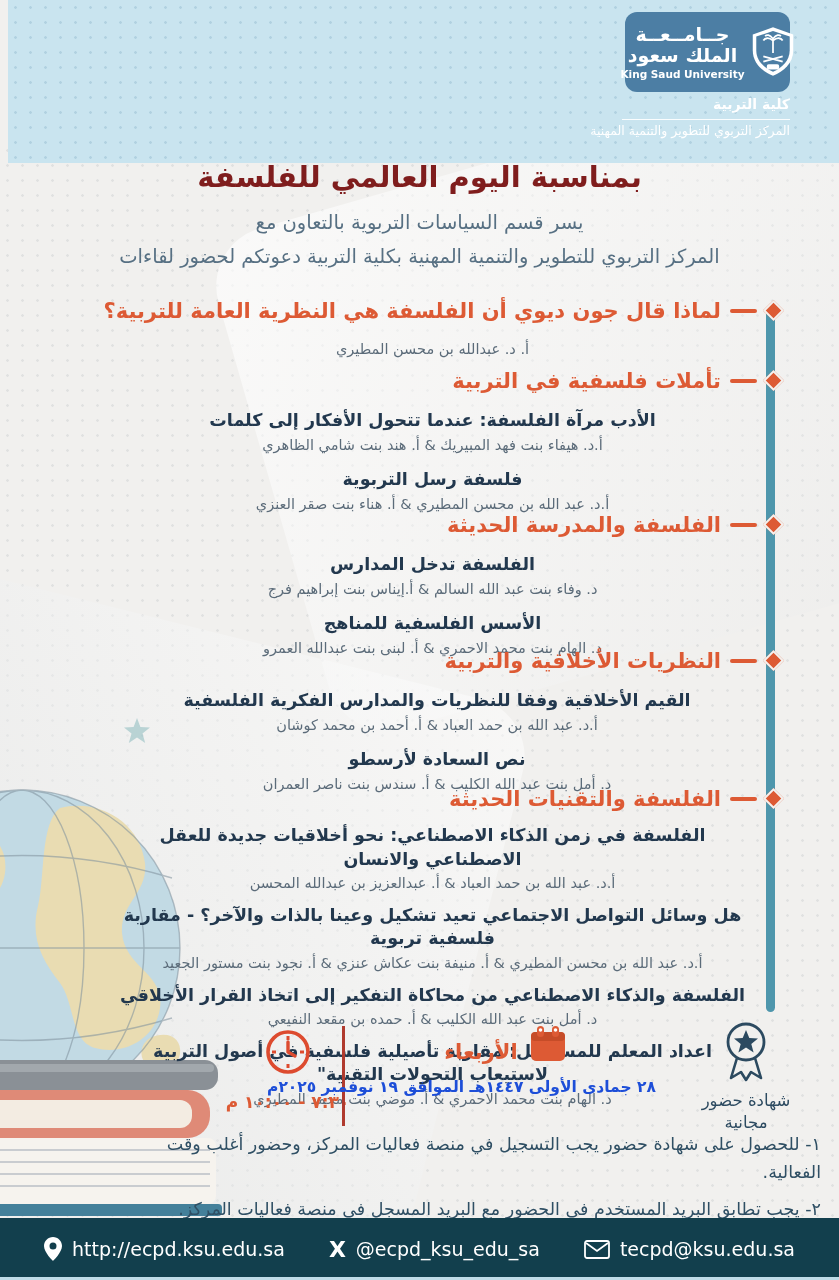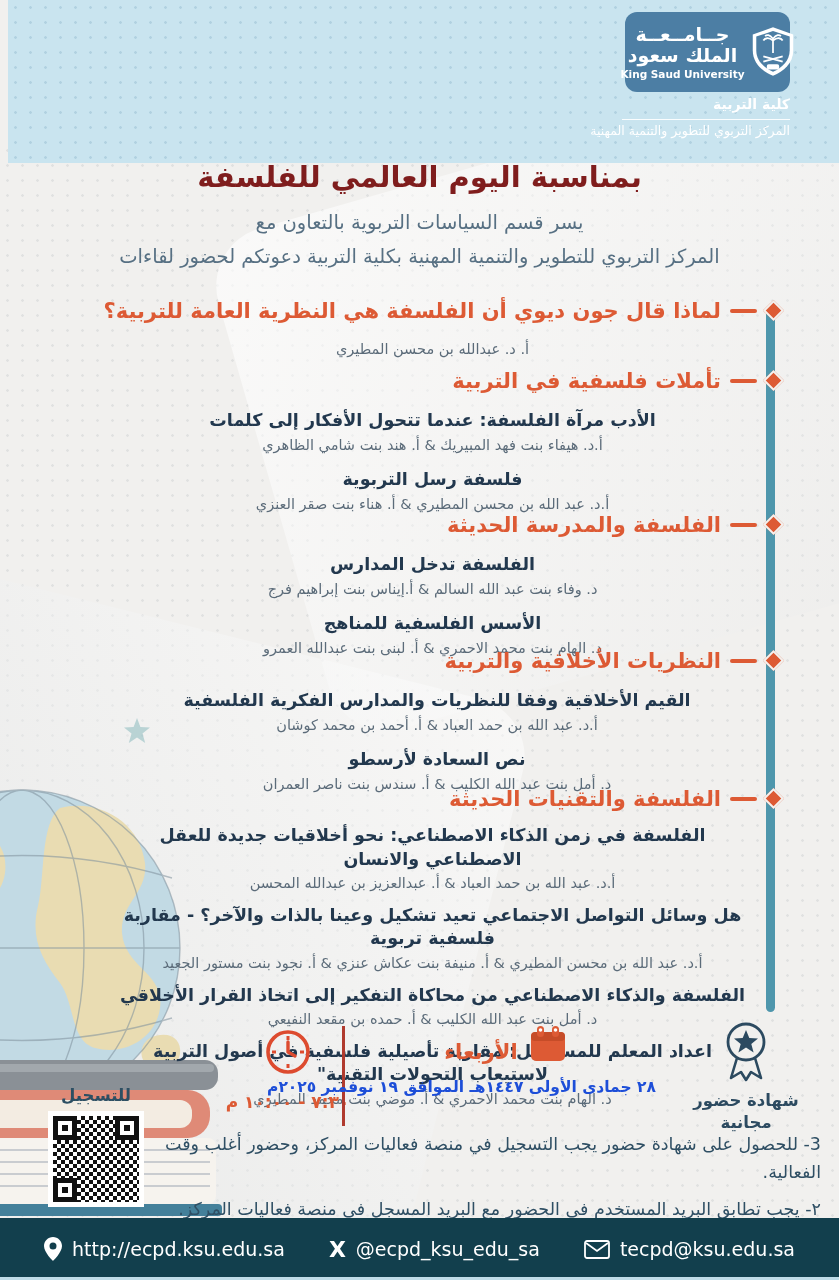--- a/index.html
+++ b/index.html
@@ -81,21 +81,21 @@
   .sec5 .sess-title { margin-top:10px; }
   
   .time-block { position:absolute; left:205px; top:1028px; width:165px; text-align:center; z-index:2; }
   .time-text { color:#dd5a34; font-size:17px; font-weight:700; margin-top:12px; }
   .red-divider { position:absolute; left:342px; top:1026px; width:3px; height:100px; background:#b03a2e; z-index:2; }
   .date-block { position:absolute; left:356px; top:1024px; width:300px; text-align:center; z-index:2; }
   .day-row { display:flex; flex-direction:row; align-items:flex-end; justify-content:center; gap:10px; }
   .day-label { color:#dd5a34; font-size:21px; font-weight:700; }
   .date-line { color:#1d4ed8; font-size:15.5px; font-weight:700; margin-top:14px; white-space:nowrap; }
   .cert-block { position:absolute; left:688px; top:1020px; width:116px; text-align:center; z-index:2; }
-  .cert-text { color:#2c4a60; font-size:16.5px; font-weight:700; line-height:1.35; margin-top:4px; }
+  .cert-text { color:#2c4a60; font-size:16.5px; font-weight:400; line-height:1.35; margin-top:4px; }
   
   .register-block { position:absolute; left:42px; top:1086px; width:108px; text-align:center; z-index:3; }
   .register-label { color:#2d4f63; font-size:16.5px; font-weight:700; margin-bottom:6px; }
   .qr-box { width:96px; height:96px; margin:0 auto; background:#fff; padding:5px; position:relative; }
   .qr-inner {
     position:relative; width:86px; height:86px;
     background-image:repeating-conic-gradient(#111 0% 25%, #fff 0% 50%);
     background-size:8px 8px;
   }
   .qr-finder { position:absolute; width:24px; height:24px; background:#fff; border:5px solid #111; }
@@ -298,33 +298,23 @@
   <div class="cert-block">
     <svg width="58" height="62" viewBox="0 0 58 62">
       <path d="M20 38 L14 58 L24 52 L29 60 L34 52 L44 58 L38 38 Z" fill="none" stroke="#2c4a60" stroke-width="2.6" stroke-linejoin="round"></path>
       <circle cx="29" cy="22" r="18" fill="#f1f0ee" stroke="#2c4a60" stroke-width="2.8"></circle>
       <path d="M29 10 L32.3 18 L41 18.6 L34.3 24 L36.6 32.5 L29 27.6 L21.4 32.5 L23.7 24 L17 18.6 L25.7 18 Z" fill="#2c4a60"></path>
     </svg>
     <div class="cert-text">شهادة حضور</div>
     <div class="cert-text" style="margin-top:0;">مجانية</div>
   </div>
 
-  <div class="register-block">
-    <div class="register-label">للتسجيل</div>
-    <div class="qr-box">
-      <div class="qr-inner">
-        <span class="qr-finder qr-f1"></span>
-        <span class="qr-finder qr-f2"></span>
-        <span class="qr-finder qr-f3"></span>
-      </div>
-    </div>
-  </div>
 
   <div class="notes">
-    <div class="note">3- للحصول على شهادة حضور يجب التسجيل في منصة فعاليات المركز، وحضور  أغلب وقت الفعالية.</div>
+    <div class="note">١- للحصول على شهادة حضور يجب التسجيل في منصة فعاليات المركز، وحضور  أغلب وقت الفعالية.</div>
     <div class="note">٢- يجب تطابق البريد المستخدم في الحضور مع البريد المسجل في منصة فعاليات المركز.</div>
   </div>
 
   <div class="footer" dir="ltr">
     <div class="footer-item">
       <svg width="18" height="24" viewBox="0 0 18 24">
         <path d="M9 0 C4 0 0 4 0 9 C0 15.5 9 24 9 24 C9 24 18 15.5 18 9 C18 4 14 0 9 0 Z M9 12.5 A3.5 3.5 0 1 1 9 5.5 A3.5 3.5 0 0 1 9 12.5 Z" fill="#ffffff"></path>
       </svg>
       <span>http://ecpd.ksu.edu.sa</span>
     </div>

